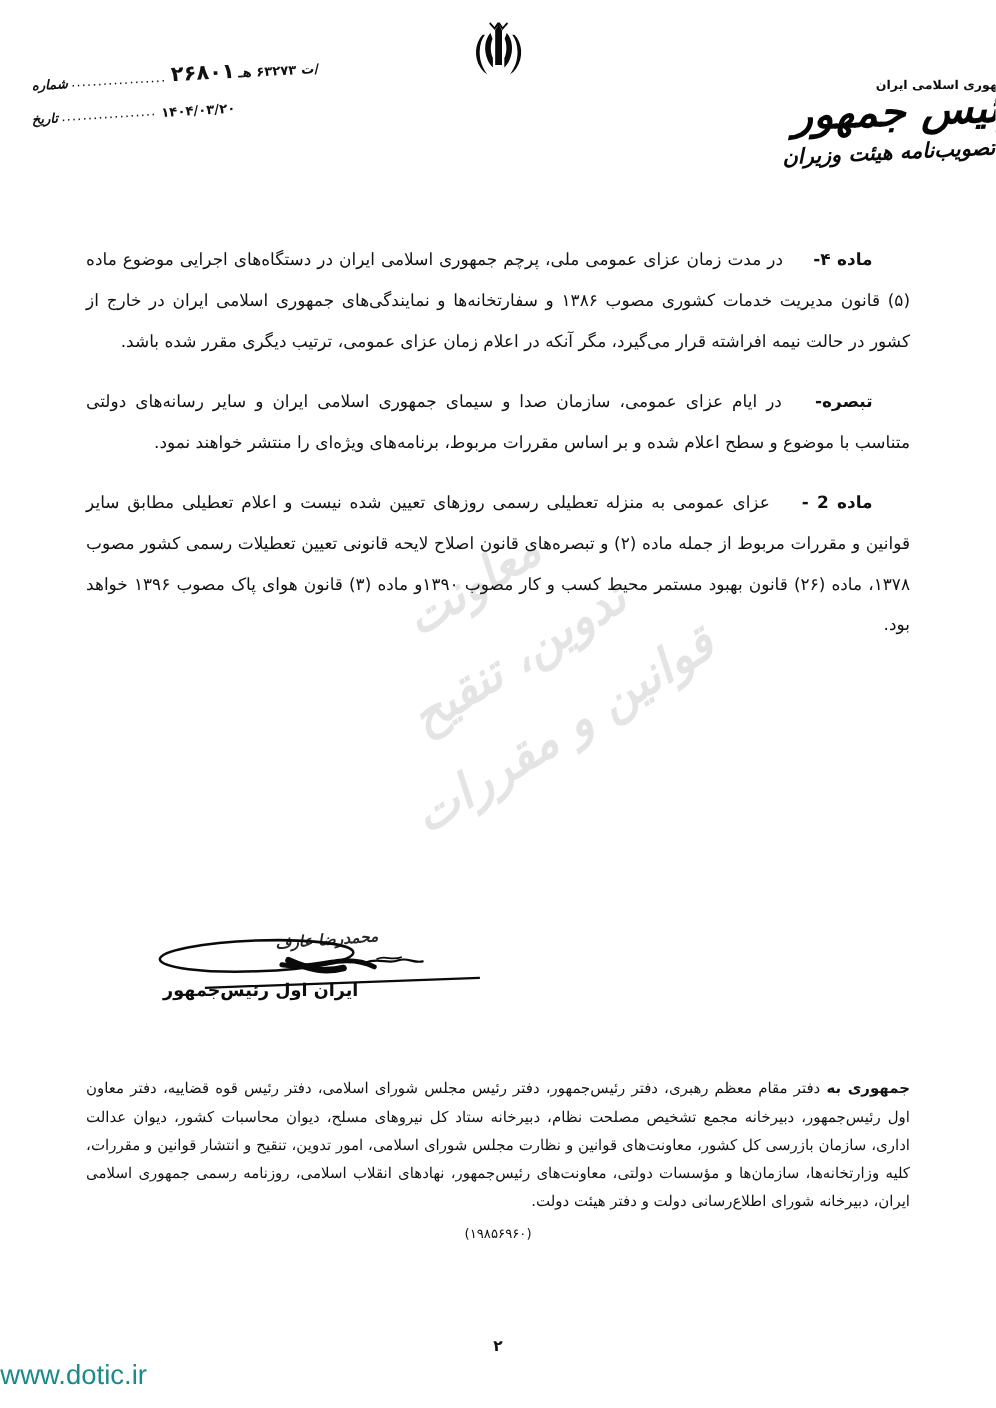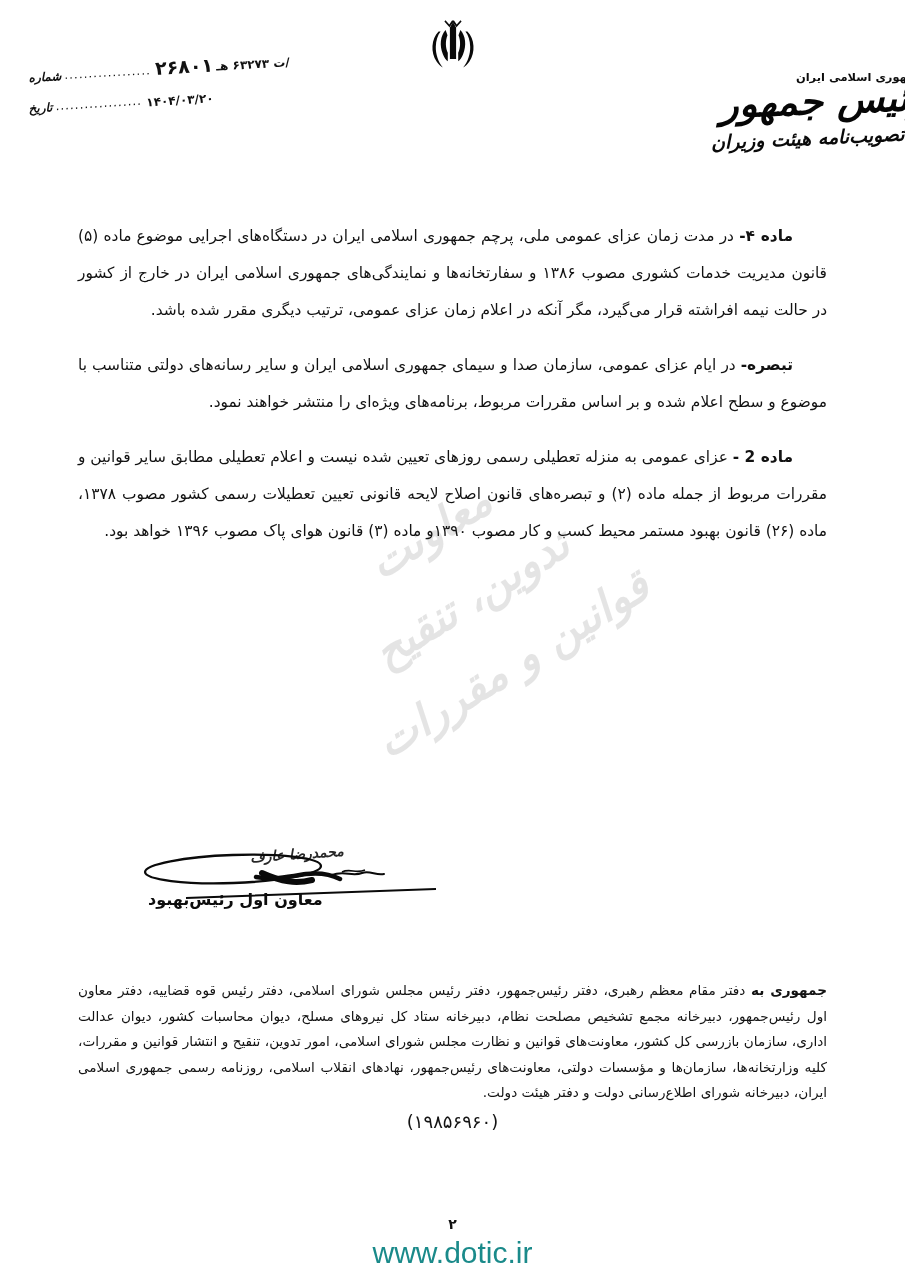--- a/index.html
+++ b/index.html
@@ -150,20 +150,21 @@
     margin: 0 0 0 0;
     text-indent: 34px;
     text-justify: inter-word;
   }
   .para.block-gap {
     margin-top: 18px;
   }
   .lead {
     font-weight: 700;
     letter-spacing: 1.2px;
+    margin-left: 22px;
   }
 
   
   .watermark {
     position: absolute;
     top: 470px;
     left: 300px;
     width: 420px;
     height: 380px;
     z-index: 1;
@@ -240,43 +241,42 @@
     z-index: 5;
   }
   .dist-lead {
     font-weight: 700;
     letter-spacing: 1.4px;
   }
   .dist-ref {
     margin-top: 3px;
     text-align: center;
     text-align-last: center;
-    font-size: 18px;
+    font-size: 12px;
     direction: ltr;
     letter-spacing: 0.4px;
   }
 
   
   .page-number {
     position: absolute;
     top: 1216px;
     left: 0;
     right: 0;
     text-align: center;
     font-size: 14px;
     font-weight: 700;
     color: #111;
   }
   .site-footer {
     position: absolute;
     top: 1236px;
     left: 0;
     right: 0;
-    text-align: center;
-    font-size: 30px;
+    font-size: 25px;
     font-weight: 400;
     font-family: "Liberation Sans", sans-serif;
     letter-spacing: 0px;
     direction: ltr;
   }
 </style>
 </head>
 <body>
 
 <div class="page">
@@ -357,21 +357,21 @@
           <path d="M120 33 C138 36 152 33 170 30 C186 28 196 31 204 35" fill="none" stroke="#0a0a0a" stroke-width="4.5" stroke-linecap="round"></path>
           <path d="M126 29 C146 38 160 40 176 36" fill="none" stroke="#0a0a0a" stroke-width="6" stroke-linecap="round"></path>
 
           <path d="M196 31 C208 26 216 33 226 29 C234 26 240 32 248 30" fill="none" stroke="#0a0a0a" stroke-width="2" stroke-linecap="round"></path>
           <path d="M206 28 C214 24 220 30 229 26" fill="none" stroke="#0a0a0a" stroke-width="1.6"></path>
 
           <path d="M50 54 C120 52 210 48 300 45" fill="none" stroke="#0a0a0a" stroke-width="2"></path>
         </svg>
       </span>
       <div class="sig-name">محمدرضا عارف</div>
-      <div class="sig-title">معاون اول رئیس‌بهبود</div>
+      <div class="sig-title">ایران اول رئیس‌جمهور</div>
     </div>
   </div>
 
   <div class="dist-list">
     <p class="para" style="text-indent:0">
       <span class="dist-lead">جمهوری به</span>
       <span>دفتر مقام معظم رهبری، دفتر رئیس‌جمهور، دفتر رئیس مجلس شورای اسلامی، دفتر رئیس قوه قضاییه، دفتر معاون اول رئیس‌جمهور، دبیرخانه مجمع تشخیص مصلحت نظام، دبیرخانه ستاد کل نیروهای مسلح، دیوان محاسبات کشور، دیوان عدالت اداری، سازمان بازرسی کل کشور، معاونت‌های قوانین و نظارت مجلس شورای اسلامی، امور تدوین، تنقیح و انتشار قوانین و مقررات، کلیه وزارتخانه‌ها، سازمان‌ها و مؤسسات دولتی، معاونت‌های رئیس‌جمهور، نهادهای انقلاب اسلامی، روزنامه رسمی جمهوری اسلامی ایران، دبیرخانه شورای اطلاع‌رسانی دولت و دفتر هیئت دولت.</span>
     </p>
     <div class="dist-ref">(۱۹۸۵۶۹۶۰)</div>
   </div>

